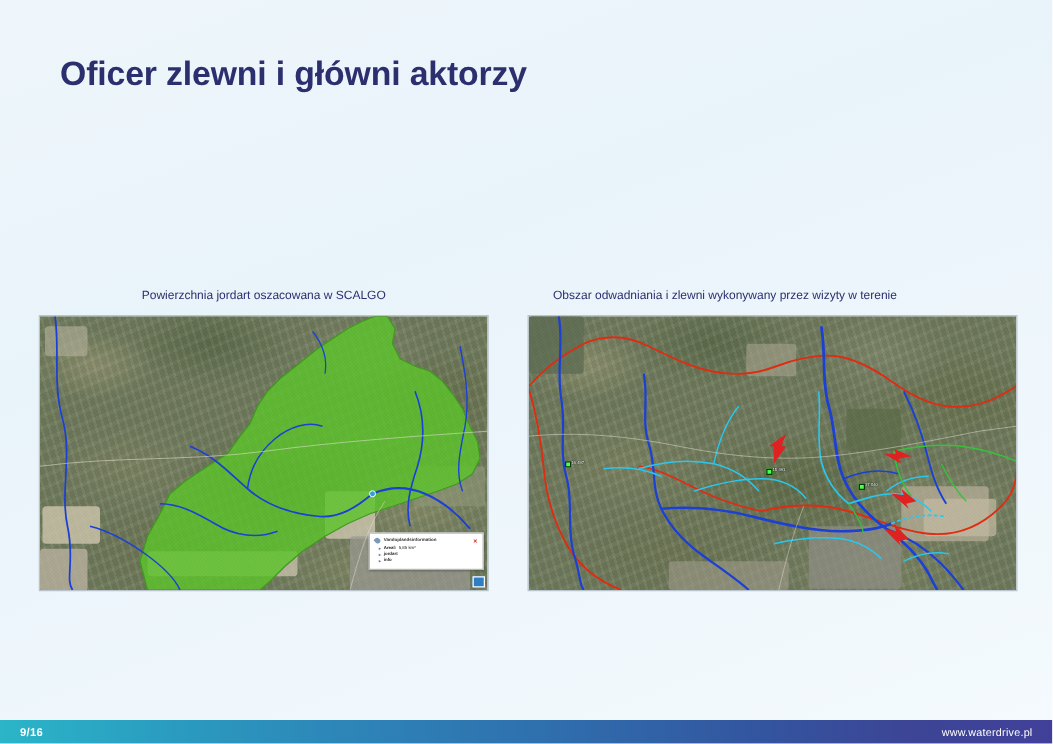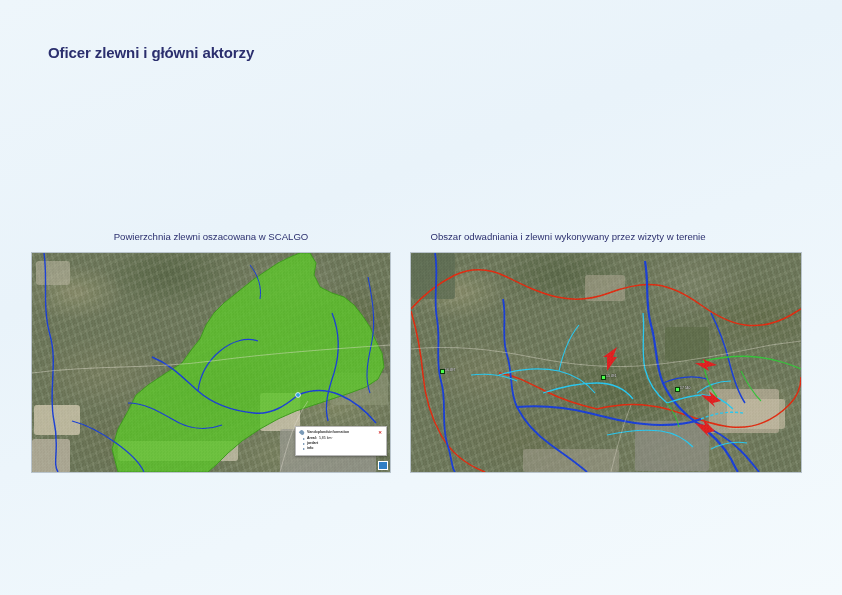--- a/index.html
+++ b/index.html
@@ -21,21 +21,21 @@
     height: 595px;
     background: linear-gradient(160deg, #eef6fb 0%, #e9f3fa 35%, #eff7fc 70%, #f4fafd 100%);
     overflow: hidden;
   }
 
   
   .slide-title {
     position: absolute;
     left: 48px;
     top: 44px;
-    font-size: 15px;
+    font-size: 27px;
     font-weight: bold;
     color: #2b2f6e;
     letter-spacing: -0.1px;
     white-space: nowrap;
   }
 
   
   .body-text {
     position: absolute;
     left: 48px;
@@ -52,21 +52,21 @@
     position: absolute;
   }
   .figure-caption {
     font-size: 9.6px;
     color: #2b2f6e;
     text-align: center;
     margin-bottom: 10px;
     white-space: nowrap;
   }
   .figure-left { left: 31px; top: 231px; width: 360px; }
-  .figure-right { left: 410px; top: 231px; width: 316px; }
+  .figure-right { left: 422px; top: 231px; width: 316px; }
 
   .map-frame {
     position: relative;
     overflow: hidden;
     border: 1px solid #b9c4cc;
     box-sizing: content-box;
   }
   .map-left  { width: 358px; height: 219px; }
   .map-right { width: 390px; height: 219px; }
 
@@ -219,21 +219,21 @@
 </style>
 </head>
 <body>
 
 <div class="slide">
 
   <div class="slide-title">Oficer zlewni i główni aktorzy</div>
 
 
   <div class="figure figure-left">
-    <div class="figure-caption">Powierzchnia zlewni oszacowana w SCALGO</div>
+    <div class="figure-caption">Powierzchnia jordart oszacowana w SCALGO</div>
 
     <div class="map-frame map-left">
       <div class="sat-base"></div>
       <div class="sat-fields"></div>
 
       <div class="sat-patch" style="left:2px;  top:152px; width:46px; height:30px; background:#c9c2a8; opacity:.85;"></div>
       <div class="sat-patch" style="left:0px;  top:186px; width:38px; height:34px; background:#b9b2a0; opacity:.8;"></div>
       <div class="sat-patch" style="left:228px;top:140px; width:40px; height:38px; background:#cfc8b0; opacity:.8;"></div>
       <div class="sat-patch" style="left:86px; top:188px; width:120px;height:20px; background:#cbc5ad; opacity:.75;"></div>
       <div class="sat-patch" style="left:248px;top:176px; width:96px; height:44px; background:#9a9a92; opacity:.72;"></div>
@@ -356,14 +356,18 @@
       <div class="map-chip" style="left:269px; top:133px;">17 540</div>
 
       <div class="map-node" style="left:190px; top:122px;"></div>
       <div class="map-chip" style="left:195px; top:121px;">15 491</div>
 
       <div class="map-node" style="left:29px; top:116px;"></div>
       <div class="map-chip" style="left:34px; top:115px;">16 497</div>
     </div>
   </div>
 
+  <div class="footer">
+    <span class="footer-page">9/16</span>
+    <span class="footer-url">www.waterdrive.pl</span>
+  </div>
 
 </div>
 
 </body></html>

